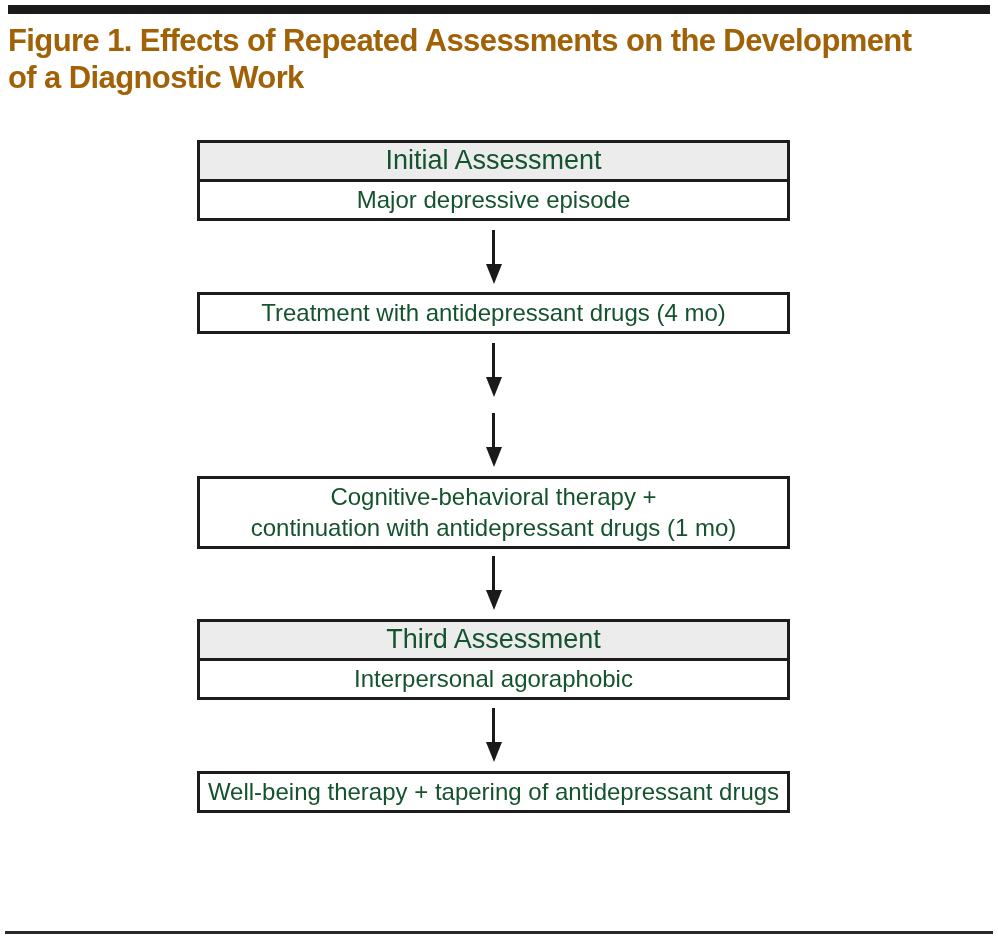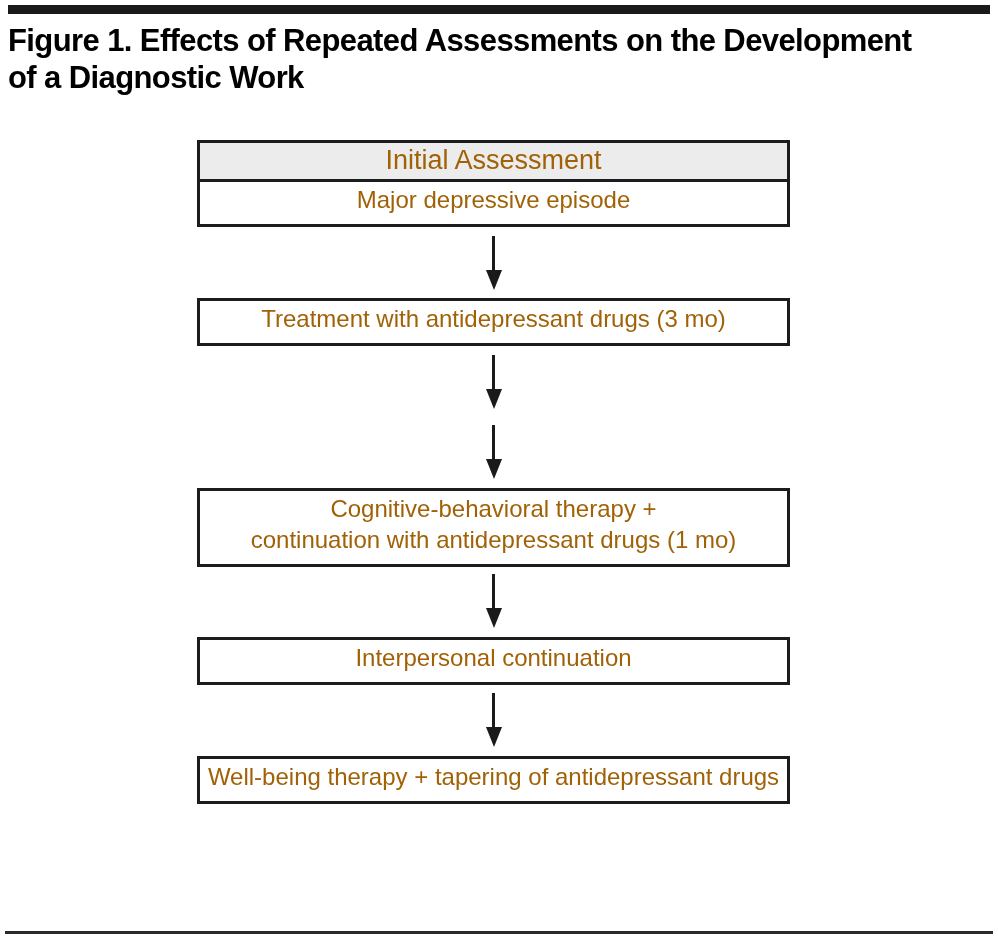--- a/index.html
+++ b/index.html
@@ -33,52 +33,52 @@
   }
   .figure-title {
     position: absolute;
     left: 8px;
     top: 22px;
     width: 984px;
     font-size: 31px;
     font-weight: 700;
     line-height: 37px;
     letter-spacing: -0.6px;
-    color: #000000;
+    color: #a16207;
     white-space: pre-line;
   }
   .flow {
     position: absolute;
     left: 197px;
     top: 140px;
     width: 593px;
     display: flex;
     flex-direction: column;
     align-items: center;
   }
   .node {
     width: 100%;
     box-sizing: border-box;
     border: 3px solid #1c1c1c;
     background: #ffffff;
     text-align: center;
-    color: #a16207;
+    color: #14532d;
   }
   .node-header {
     background: #ececec;
     border-bottom: 3px solid #1c1c1c;
     font-size: 27px;
     line-height: 31px;
     padding: 2px 4px 3px 4px;
   }
   .node-body {
     background: #ffffff;
     font-size: 24px;
     line-height: 31px;
-    padding: 2px 6px 9px 6px;
+    padding: 2px 6px 3px 6px;
     white-space: pre-line;
   }
   .arrow {
     display: flex;
     flex-direction: column;
     align-items: center;
   }
   .arrow .stem {
     width: 3px;
     height: 34px;
@@ -114,21 +114,21 @@
       <div class="node-header">Initial Assessment</div>
       <div class="node-body">Major depressive episode</div>
     </div>
 
     <div class="arrow a1">
       <div class="stem"></div>
       <div class="head"></div>
     </div>
 
     <div class="node">
-      <div class="node-body">Treatment with antidepressant drugs (3 mo)</div>
+      <div class="node-body">Treatment with antidepressant drugs (4 mo)</div>
     </div>
 
     <div class="arrow a2">
       <div class="stem"></div>
       <div class="head"></div>
     </div>
 
 
     <div class="arrow a3">
       <div class="stem"></div>
@@ -139,21 +139,22 @@
       <div class="node-body">Cognitive-behavioral therapy +
 continuation with antidepressant drugs (1 mo)</div>
     </div>
 
     <div class="arrow a4">
       <div class="stem"></div>
       <div class="head"></div>
     </div>
 
     <div class="node">
-      <div class="node-body">Interpersonal continuation</div>
+      <div class="node-header">Third Assessment</div>
+      <div class="node-body">Interpersonal agoraphobic</div>
     </div>
 
     <div class="arrow a5">
       <div class="stem"></div>
       <div class="head"></div>
     </div>
 
     <div class="node">
       <div class="node-body">Well-being therapy + tapering of antidepressant drugs</div>
     </div>

